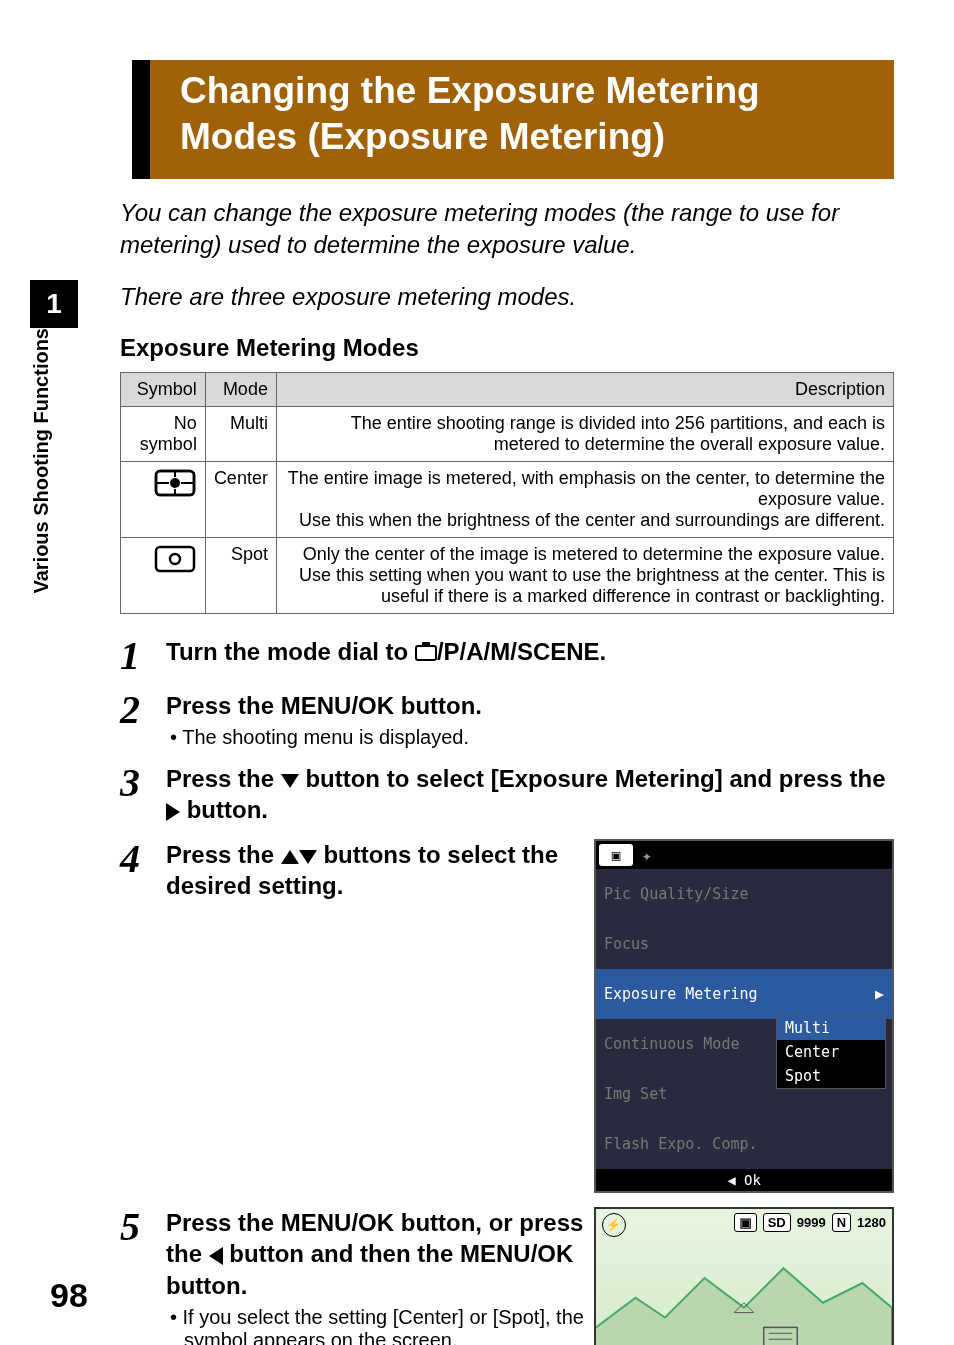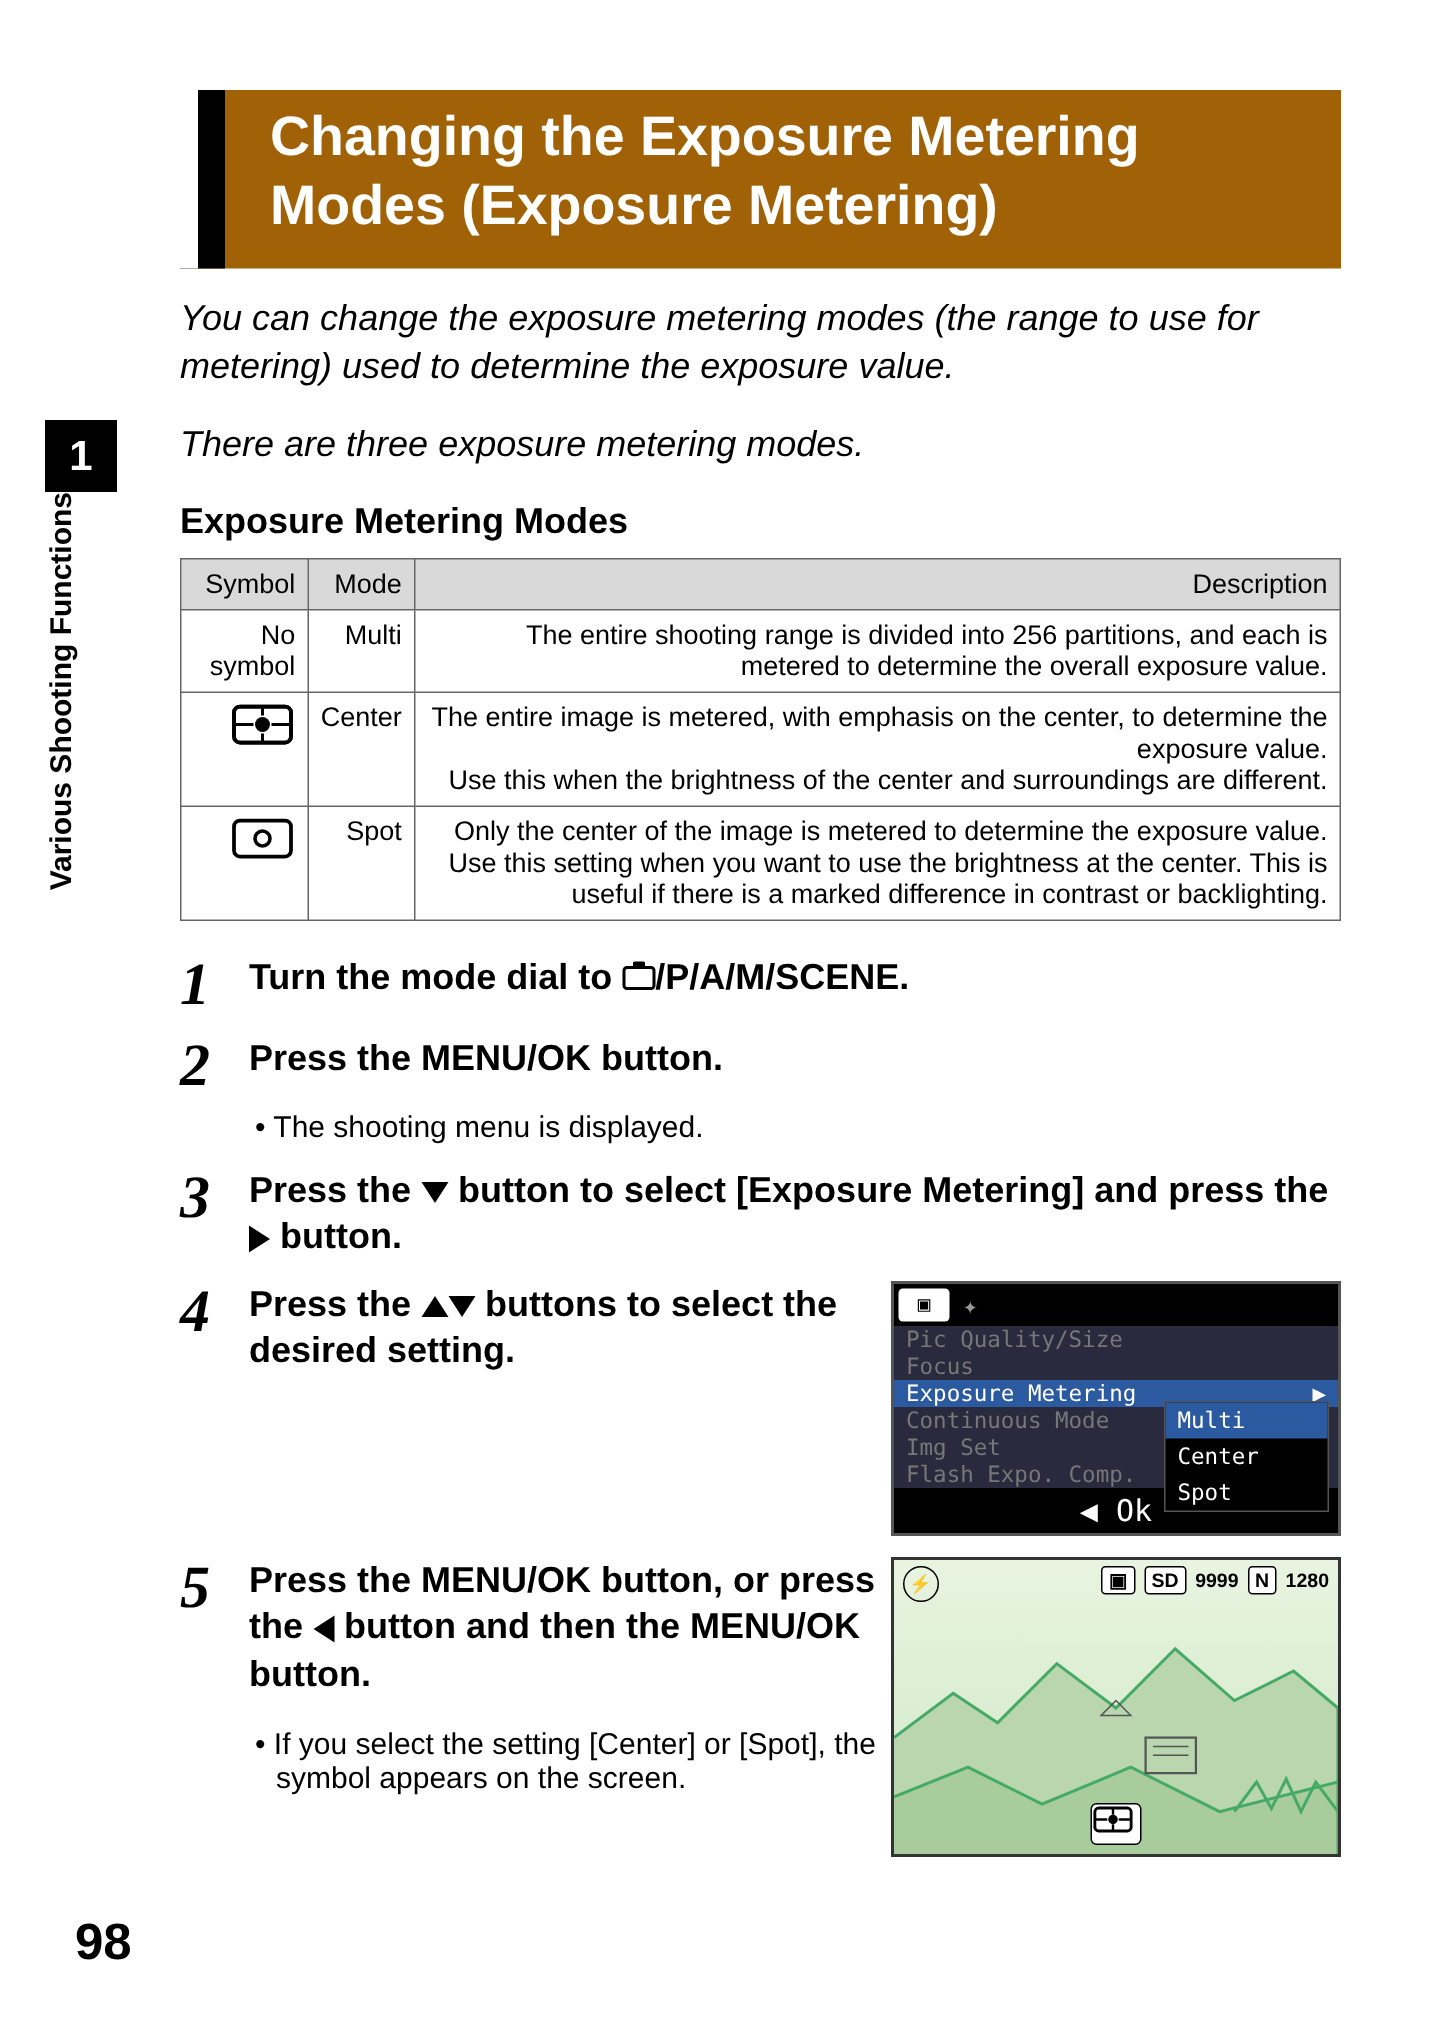--- a/index.html
+++ b/index.html
@@ -15,36 +15,36 @@
   .intro { font-size: 24px; line-height: 1.35; margin-bottom: 20px; font-style: italic; }
   .sub-head { font-size: 24px; font-weight: bold; margin-bottom: 10px; }
   table.modes { width: 100%; border-collapse: collapse; font-size: 18px; margin-bottom: 22px; }
   table.modes th, table.modes td { border: 1px solid #666; padding: 6px 8px; text-align: right; vertical-align: top; }
   table.modes th { background: #d9d9d9; font-weight: normal; }
   .icon-cell { text-align:center; vertical-align: middle; }
   .step { display: flex; align-items: flex-start; margin-bottom: 14px; }
   .step-num { font-family: "Brush Script MT", cursive; font-size: 40px; font-weight: bold; font-style: italic; width: 46px; flex-shrink:0; line-height:1; }
   .step-body { flex: 1; }
   .step-title { font-size: 24px; font-weight: bold; line-height: 1.3; }
-  .step-sub { font-size: 20px; margin-top: 20px; padding-left: 18px; text-indent: -14px; }
+  .step-sub { font-size: 20px; margin-top: 5px; padding-left: 18px; text-indent: -14px; }
   .step-sub::before { content: "• "; }
   .step-row { display:flex; align-items:flex-start; }
   .step-row .step-body{ flex:1; }
   .screenshot { width: 300px; flex-shrink:0; }
   .menu-sc { width:300px; border:2px solid #555; background:#2a2a3e; color:#bbb; font-family: monospace; font-size:15px; }
   .menu-sc .tabrow { display:flex; align-items:center; background:#000; height:28px; }
   .menu-sc .tabrow .cam { width:34px; height:22px; background:#fff; margin:3px; border-radius:3px; display:flex; align-items:center; justify-content:center; color:#000; font-size:14px;}
   .menu-sc .tabrow .wrench { color:#999; font-size:16px; margin-left:6px;}
-  .menu-sc .item { padding:0 8px; color:#777; }
+  .menu-sc .item { padding:16px 8px; color:#777; }
   .menu-sc .item.hl { background:#2b5aa0; color:#fff; display:flex; justify-content:space-between; }
   .menu-sc .opts { position:relative; }
   .menu-sc .optbox { position:absolute; right:6px; top:-4px; background:#000; color:#fff; width:110px; border:1px solid #555;}
   .menu-sc .optbox div { padding:3px 8px; }
   .menu-sc .optbox .sel { background:#2b5aa0; }
-  .menu-sc .foot { background:#000; color:#fff; text-align:center; padding:3px 0; font-size:20px;}
+  .menu-sc .foot { background:#000; color:#fff; text-align:center; padding:3px 0; font-size:14px;}
   .landscape-sc { width:300px; height:200px; border:2px solid #333; background:linear-gradient(#e8f4e0,#cfe7c6); position:relative; overflow:hidden;}
   .landscape-sc .topbar { position:absolute; top:4px; right:6px; display:flex; gap:6px; align-items:center; font-size:13px; font-weight:bold;}
   .landscape-sc .topbar .pill{ background:#fff; border:1px solid #000; padding:1px 4px; border-radius:3px; display:flex; align-items:center; gap:3px;}
   .landscape-sc .left-icon{ position:absolute; top:4px; left:6px; width:24px;height:24px;border:1px solid #000;border-radius:50%; display:flex;align-items:center;justify-content:center;font-size:12px;}
   .landscape-sc svg{ position:absolute; inset:0; }
   .landscape-sc .bot-icon{ position:absolute; bottom:6px; left:50%; transform:translateX(-50%); width:34px; height:28px; border:1px solid #000; background:#fff; border-radius:4px; display:flex; align-items:center; justify-content:center;}
   .cam-glyph { display:inline-block; width:22px; height:16px; border:2px solid #000; border-radius:3px; position:relative; vertical-align:middle;}
   .cam-glyph::before{content:"";position:absolute;top:-5px;left:5px;width:8px;height:4px;background:#000;border-radius:1px;}
   .tri { display:inline-block; width:0; height:0; vertical-align:middle;}
   .tri.down{ border-left:9px solid transparent;border-right:9px solid transparent;border-top:14px solid #000;}

